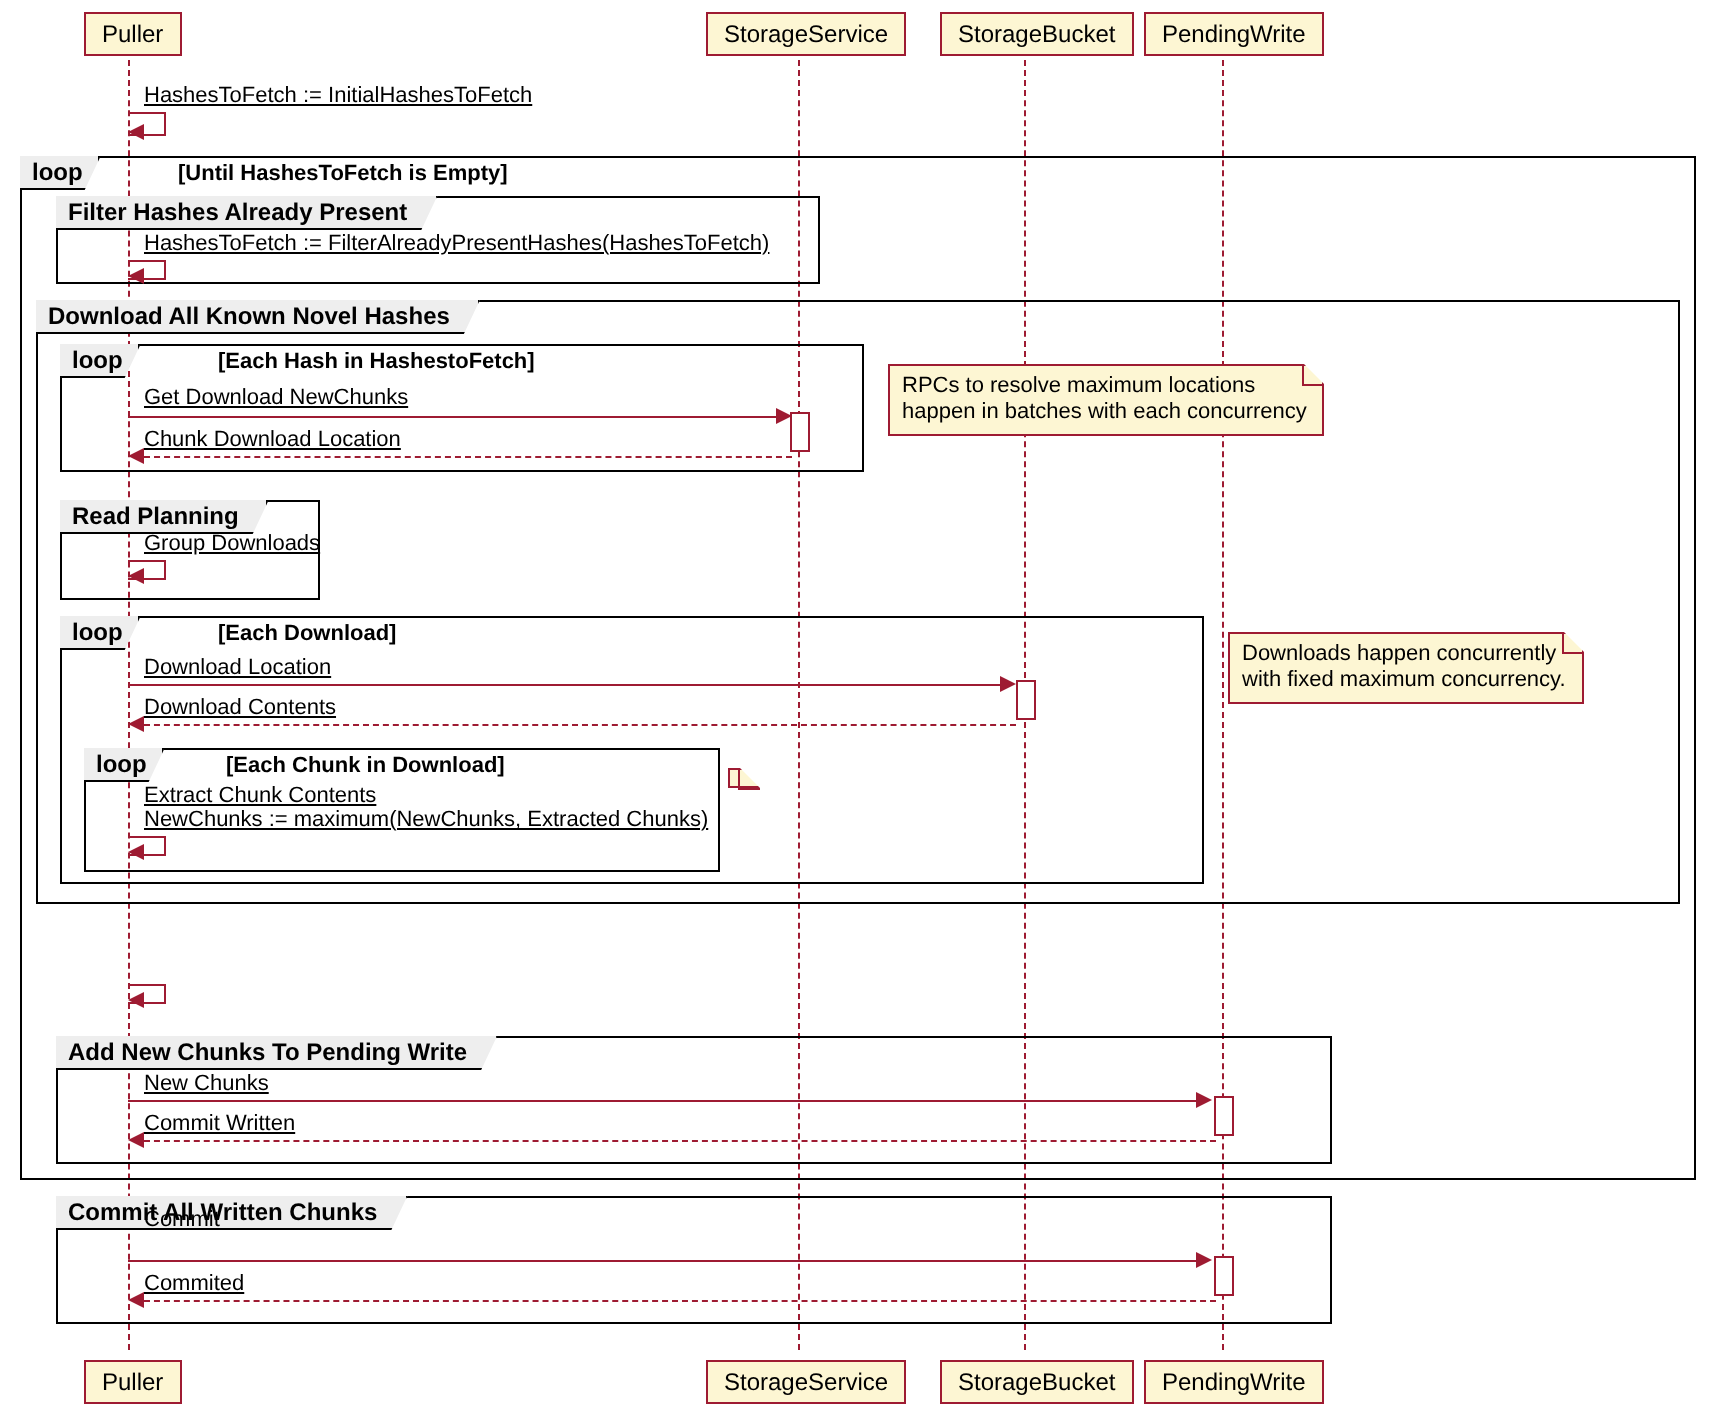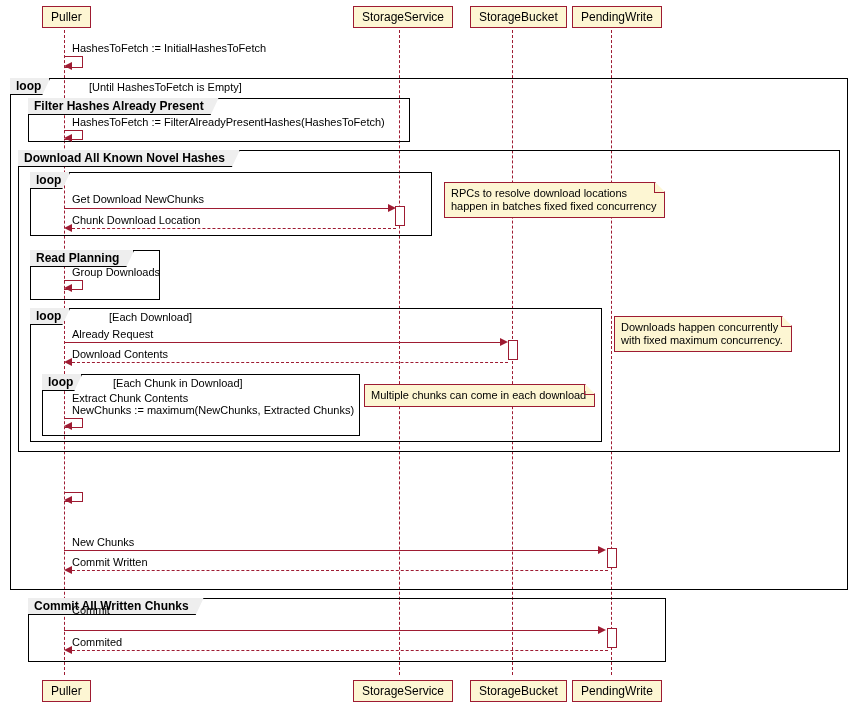--- a/index.html
+++ b/index.html
@@ -51,21 +51,21 @@
     font-size: 12px;
     padding: 0 8px 0 6px;
     line-height: 16px;
     height: 16px;
     white-space: nowrap;
     clip-path: polygon(0 0, 100% 0, calc(100% - 8px) 100%, 0 100%);
   }
   .frame .guard {
     position: absolute;
     top: 0;
-    font-weight: normal;
+    font-weight: bold;
     font-size: 11px;
     line-height: 16px;
     white-space: nowrap;
   }
   
   .msg-line {
     position: absolute;
     height: 0;
     border-top: 1px solid #9e1b32;
   }
@@ -76,20 +76,21 @@
     width: 0; height: 0;
     border-top: 4px solid transparent;
     border-bottom: 4px solid transparent;
   }
   .arrow-r { border-left: 8px solid #9e1b32; }
   .arrow-l { border-right: 8px solid #9e1b32; }
   .msg-label {
     position: absolute;
     font-size: 11px;
     white-space: nowrap;
+    text-decoration: underline;
   }
   
   .selfbox {
     position: absolute;
     border-top: 1px solid #9e1b32;
     border-right: 1px solid #9e1b32;
     border-bottom: 1px solid #9e1b32;
     width: 18px;
   }
   
@@ -160,50 +161,51 @@
   <div class="msg-label" style="left:72px; top:116px">HashesToFetch := FilterAlreadyPresentHashes(HashesToFetch)</div>
   <div class="selfbox" style="left:64px; top:130px; height:8px"></div>
   <div class="arrow-l" style="left:64px; top:134px"></div>
 
   <div class="frame" style="left:18px; top:150px; width:820px; height:300px">
     <div class="tab" style="padding-right:14px">Download All Known Novel Hashes</div>
   </div>
 
   <div class="frame" style="left:30px; top:172px; width:400px; height:62px">
     <div class="tab">loop</div>
+    <div class="guard" style="left:78px">[Each Hash in HashestoFetch]</div>
   </div>
 
   <div class="msg-label" style="left:72px; top:193px">Get Download NewChunks</div>
   <div class="msg-line solid" style="left:64px; top:208px; width:330px"></div>
   <div class="arrow-r" style="left:388px; top:204px"></div>
   <div class="activation" style="left:395px; top:206px; height:18px"></div>
 
   <div class="msg-label" style="left:72px; top:214px">Chunk Download Location</div>
   <div class="msg-line dashed" style="left:72px; top:228px; width:324px"></div>
   <div class="arrow-l" style="left:64px; top:224px"></div>
 
   <div class="note" style="left:444px; top:182px">
     <div class="dogear"></div>
-    <span>RPCs to resolve download locations</span><br>
-    <span>happen in batches fixed fixed concurrency</span>
+    <span>RPCs to resolve maximum locations</span><br>
+    <span>happen in batches with each concurrency</span>
   </div>
 
   <div class="frame" style="left:30px; top:250px; width:128px; height:48px">
     <div class="tab" style="padding-right:14px">Read Planning</div>
   </div>
   <div class="msg-label" style="left:72px; top:266px">Group Downloads</div>
   <div class="selfbox" style="left:64px; top:280px; height:8px"></div>
   <div class="arrow-l" style="left:64px; top:284px"></div>
 
   <div class="frame" style="left:30px; top:308px; width:570px; height:132px">
     <div class="tab">loop</div>
     <div class="guard" style="left:78px">[Each Download]</div>
   </div>
 
-  <div class="msg-label" style="left:72px; top:328px">Already Request</div>
+  <div class="msg-label" style="left:72px; top:328px">Download Location</div>
   <div class="msg-line solid" style="left:64px; top:342px; width:442px"></div>
   <div class="arrow-r" style="left:500px; top:338px"></div>
   <div class="activation" style="left:508px; top:340px; height:18px"></div>
 
   <div class="msg-label" style="left:72px; top:348px">Download Contents</div>
   <div class="msg-line dashed" style="left:72px; top:362px; width:436px"></div>
   <div class="arrow-l" style="left:64px; top:358px"></div>
 
   <div class="note" style="left:614px; top:316px">
     <div class="dogear"></div>
@@ -215,26 +217,28 @@
     <div class="tab">loop</div>
     <div class="guard" style="left:70px">[Each Chunk in Download]</div>
   </div>
   <div class="msg-label" style="left:72px; top:392px">Extract Chunk Contents</div>
   <div class="msg-label" style="left:72px; top:404px">NewChunks := maximum(NewChunks, Extracted Chunks)</div>
   <div class="selfbox" style="left:64px; top:418px; height:8px"></div>
   <div class="arrow-l" style="left:64px; top:422px"></div>
 
   <div class="note" style="left:364px; top:384px">
     <div class="dogear"></div>
-    <span>Multiple chunks can come in each download</span>
   </div>
 
   <div class="selfbox" style="left:64px; top:492px; height:8px"></div>
   <div class="arrow-l" style="left:64px; top:496px"></div>
 
+  <div class="frame" style="left:28px; top:518px; width:636px; height:62px">
+    <div class="tab" style="padding-right:14px">Add New Chunks To Pending Write</div>
+  </div>
   <div class="msg-label" style="left:72px; top:536px">New Chunks</div>
   <div class="msg-line solid" style="left:64px; top:550px; width:540px"></div>
   <div class="arrow-r" style="left:598px; top:546px"></div>
   <div class="activation" style="left:607px; top:548px; height:18px"></div>
   <div class="msg-label" style="left:72px; top:556px">Commit Written</div>
   <div class="msg-line dashed" style="left:72px; top:570px; width:536px"></div>
   <div class="arrow-l" style="left:64px; top:566px"></div>
 
   <div class="frame" style="left:28px; top:598px; width:636px; height:62px">
     <div class="tab" style="padding-right:14px">Commit All Written Chunks</div>

